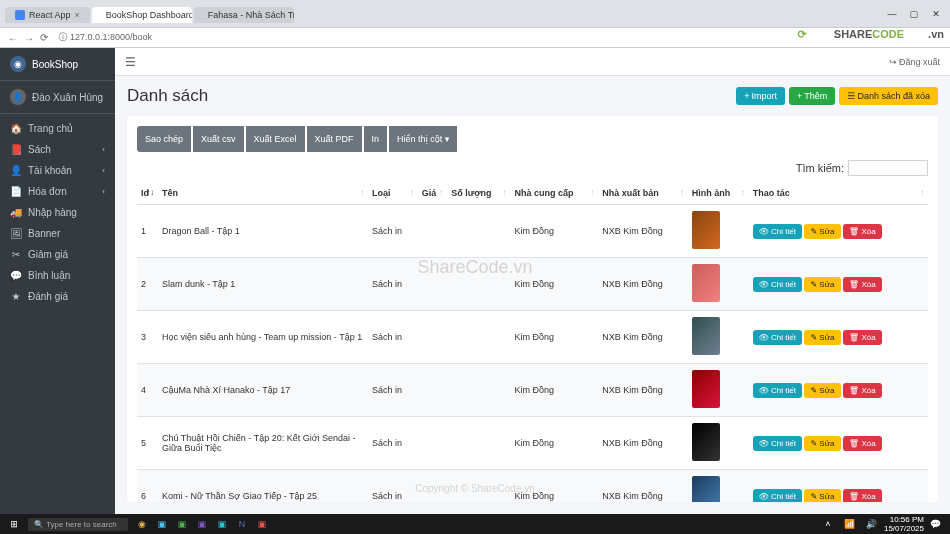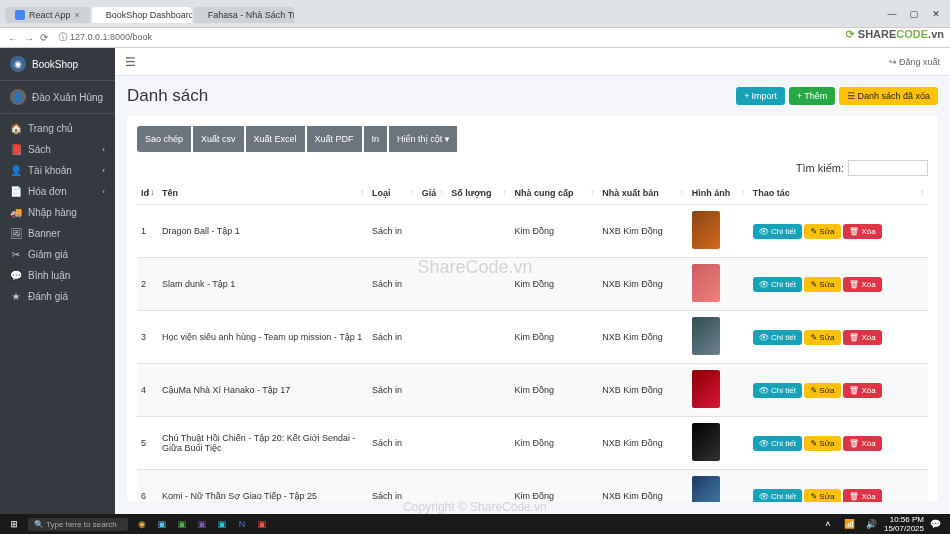--- a/index.html
+++ b/index.html
@@ -67,23 +67,23 @@
     .book-img.b3 { background: linear-gradient(135deg, #2f4f4f, #708090); }
     .book-img.b4 { background: linear-gradient(135deg, #8b0000, #dc143c); }
     .book-img.b5 { background: linear-gradient(135deg, #000, #333); }
     .book-img.b6 { background: linear-gradient(135deg, #1e3a5f, #4682b4); }
     .action-cell { white-space: nowrap; }
     .action-cell .btn { padding: 3px 6px; font-size: 8px; }
     
     
     .watermark-logo { position: absolute; top: 28px; right: 6px; font-weight: bold; font-size: 11px; }
     .watermark-logo .g { color: #7cb342; }
-    .watermark-logo .d { color: #555; }
+    .watermark-logo .d { color: #555; margin-left: 24px; }
     .watermark-center { position: absolute; top: 50%; left: 50%; transform: translate(-50%, -50%); font-size: 18px; color: rgba(100,100,100,.25); font-weight: 500; pointer-events: none; }
-    .watermark-bottom { position: absolute; bottom: 20px; left: 50%; transform: translateX(-50%); font-size: 12px; color: rgba(100,100,100,.25); pointer-events: none; }
+    .watermark-bottom { position: absolute; bottom: 40px; left: 50%; transform: translateX(-50%); font-size: 10px; color: rgba(100,100,100,.25); pointer-events: none; }
     
     .taskbar { position: absolute; bottom: 0; left: 0; right: 0; height: 20px; background: #1a1a1a; display: flex; align-items: center; padding: 0 4px; color: #fff; font-size: 8px; }
     .tb-icon { width: 16px; height: 16px; margin: 0 2px; display: flex; align-items: center; justify-content: center; font-size: 9px; }
     .tb-search { background: #333; padding: 2px 6px; border-radius: 2px; margin: 0 4px; font-size: 8px; color: #aaa; width: 100px; }
     .tb-right { margin-left: auto; display: flex; align-items: center; gap: 2px; }
   </style>
 </head>
 <body>
 
 <div class="browser-chrome">

